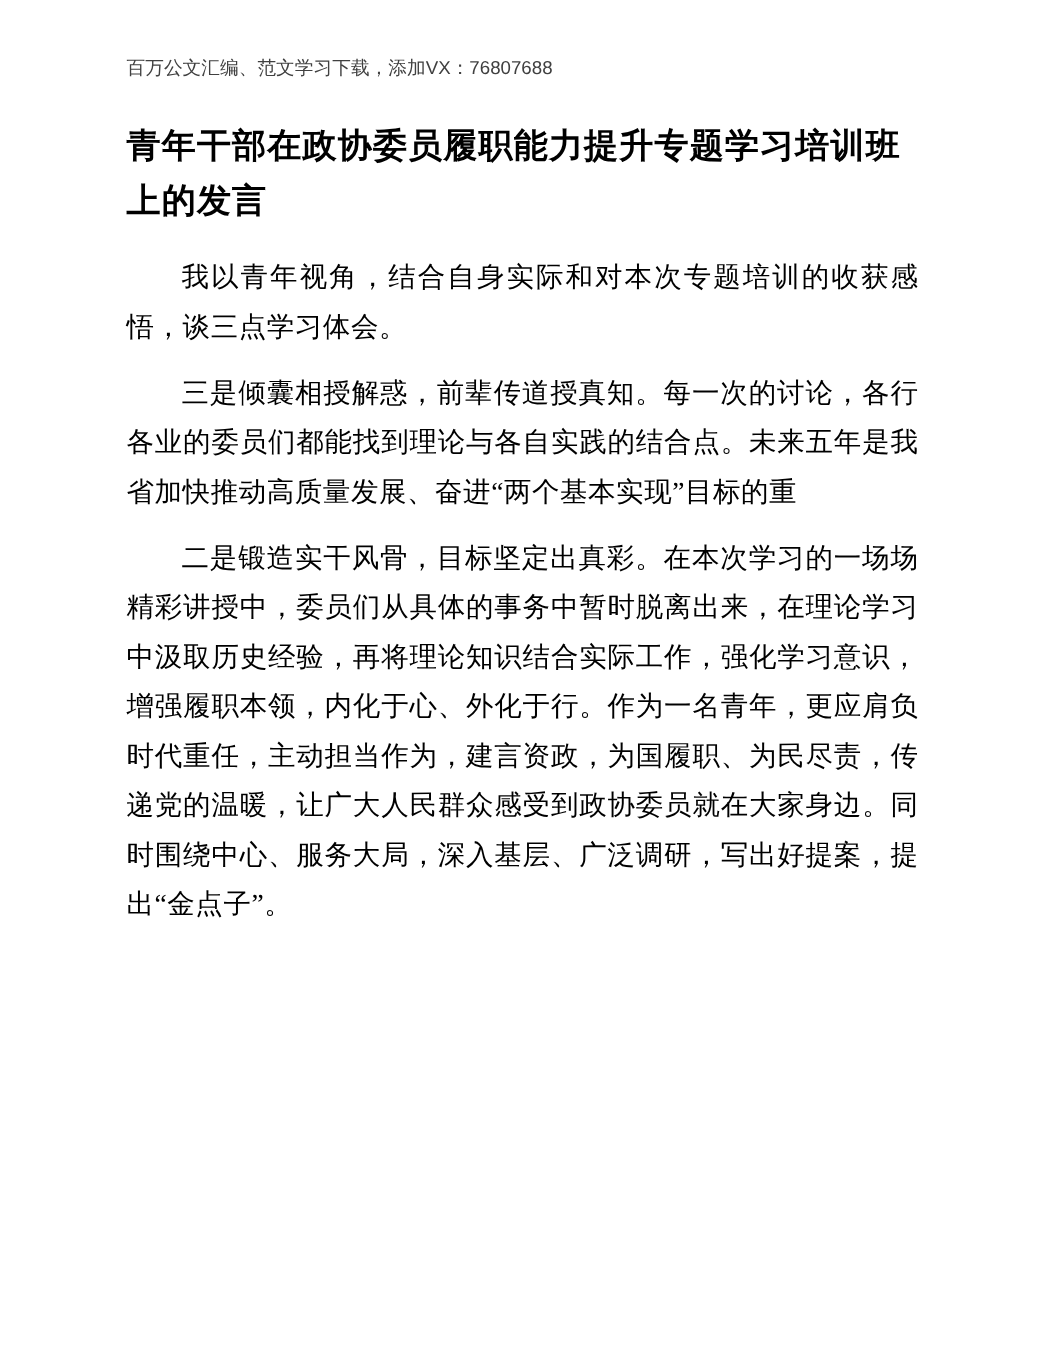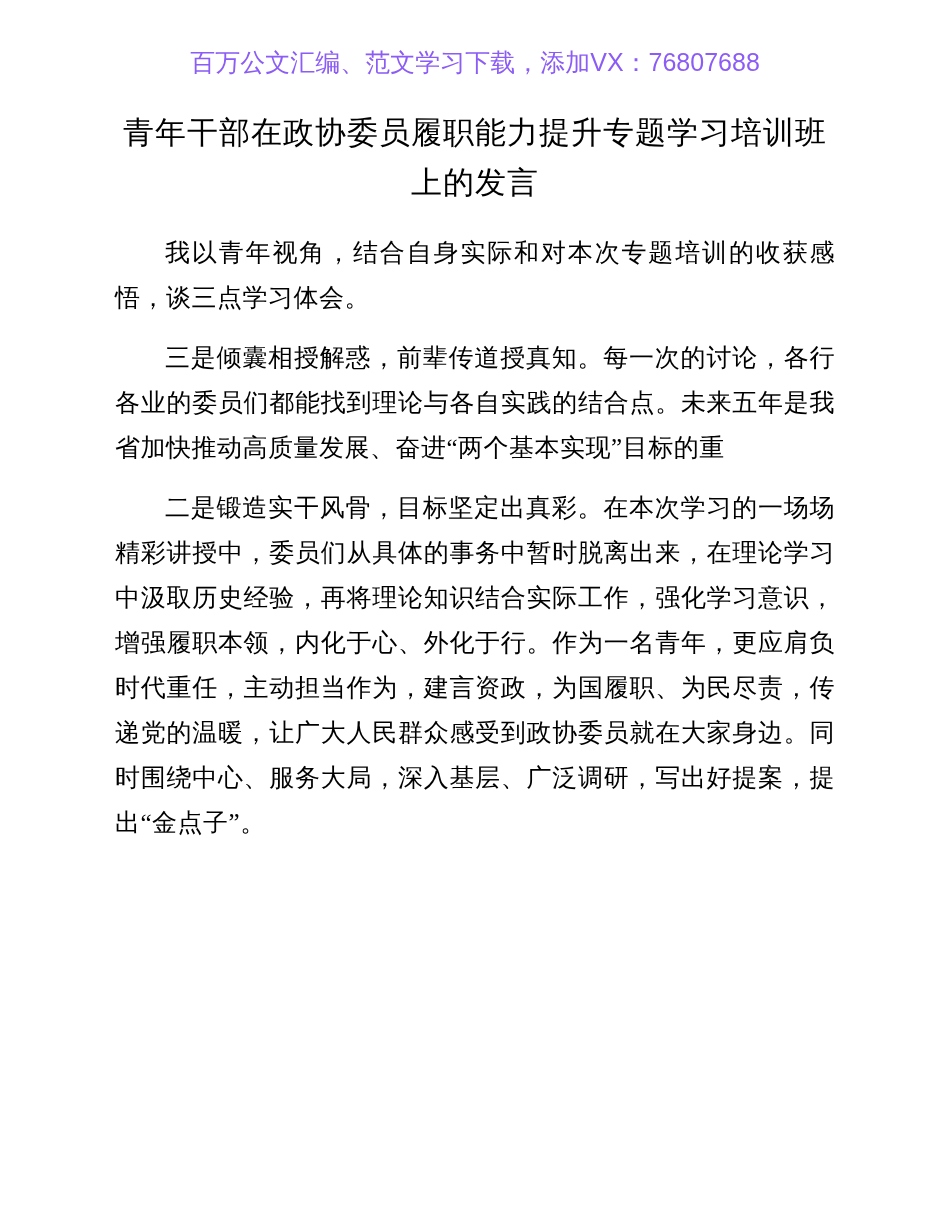--- a/index.html
+++ b/index.html
@@ -9,31 +9,29 @@
     color: #000000;
   }
   .page {
     width: 950px;
     min-height: 1230px;
     margin: 0 auto;
     background: #ffffff;
     padding: 50px 115px 40px 115px;
   }
   .notice {
-    text-align: center;
-    color: #8b5cf6;
-    font-size: 25px;
+    color: #404040;
+    font-size: 17px;
     line-height: 24px;
     font-family: "Liberation Sans", "DejaVu Sans", sans-serif;
     margin-bottom: 34px;
   }
   .title {
-    text-align: center;
     font-size: 31px;
-    font-weight: normal;
+    font-weight: bold;
     line-height: 50px;
     margin-bottom: 22px;
     letter-spacing: 1px;
   }
   .body-text p {
     font-size: 25px;
     line-height: 45px;
     text-align: justify;
     text-indent: 2em;
     letter-spacing: 0.5px;

